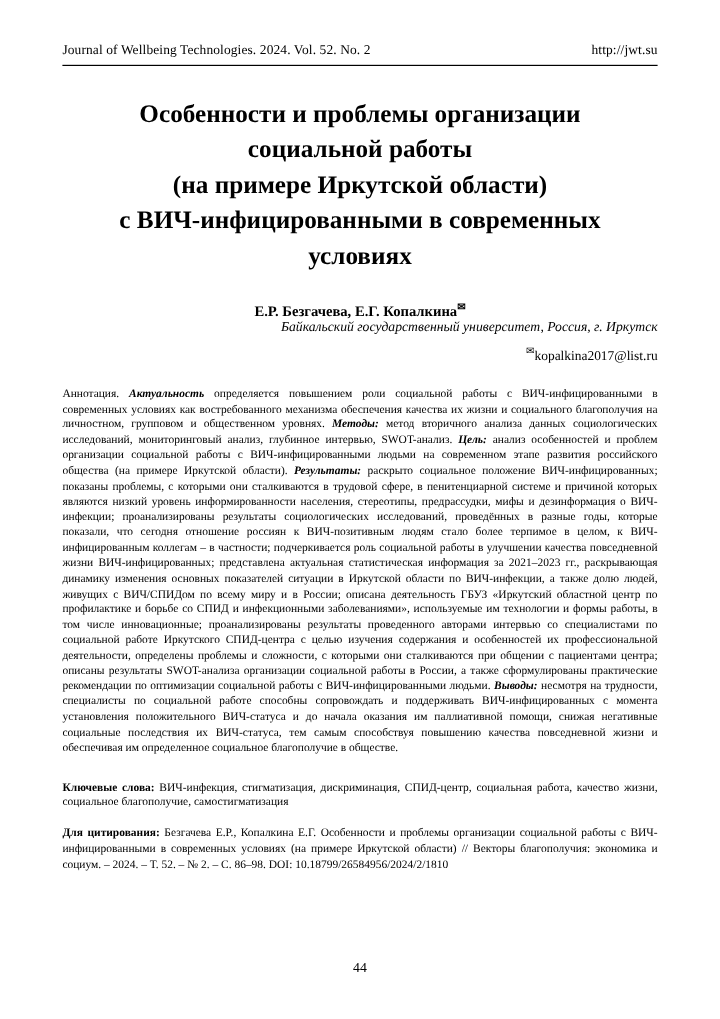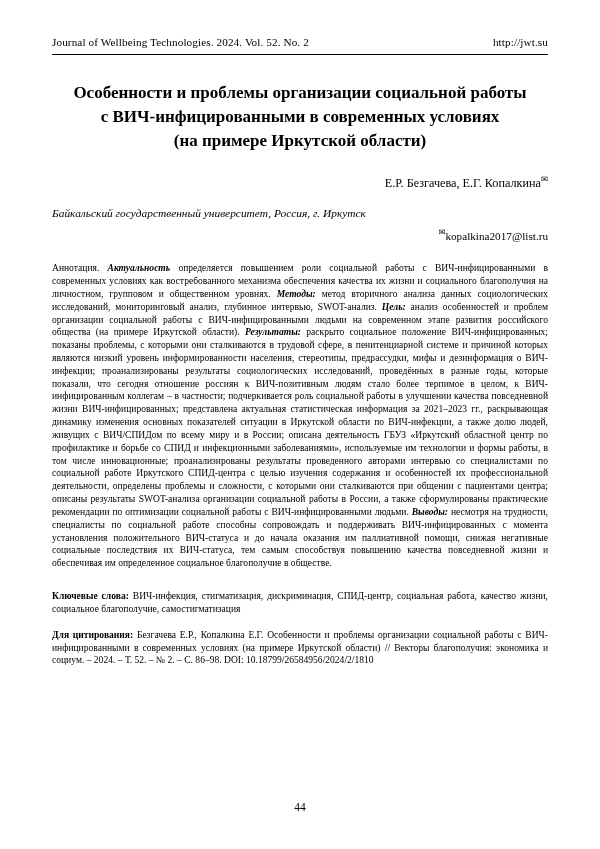--- a/index.html
+++ b/index.html
@@ -36,32 +36,32 @@
   }
   .meta {
     font-size: 10.2px;
     line-height: 1.42;
     margin-bottom: 26px;
   }
   .meta div { white-space: nowrap; }
   .title {
     text-align: center;
     font-weight: bold;
-    font-size: 17px;
+    font-size: 21px;
     line-height: 1.40;
     margin: 0 6px 22px 6px;
   }
   .authors {
-    text-align: right;
-    font-weight: normal;
+    text-align: center;
+    font-weight: bold;
     font-size: 12.2px;
-    margin-bottom: 16px;
+    margin-bottom: 0;
   }
   .affiliation {
-    text-align: left;
+    text-align: right;
     font-style: italic;
     font-size: 11.4px;
     margin-bottom: 8px;
   }
   .email {
     text-align: right;
     font-size: 11.2px;
     margin-bottom: 20px;
   }
   .env {
@@ -105,22 +105,22 @@
 
   <div class="running-head">
     <span>Journal of Wellbeing Technologies. 2024. Vol. 52. No. 2</span>
     <span>http://jwt.su</span>
   </div>
   <div class="rule"></div>
 
 
   <div class="title">
     <div>Особенности и проблемы организации социальной работы</div>
+    <div>(на примере Иркутской области)</div>
     <div>с ВИЧ-инфицированными в современных условиях</div>
-    <div>(на примере Иркутской области)</div>
   </div>
 
   <div class="authors"><span>Е.Р. Безгачева, Е.Г. Копалкина</span><span class="env">✉</span></div>
 
   <div class="affiliation">Байкальский государственный университет, Россия, г. Иркутск</div>
 
   <div class="email"><span class="env">✉</span><span>kopalkina2017@list.ru</span></div>
 
   <div class="abstract"><b>Аннотация.</b> <span class="bi">Актуальность</span><span> определяется повышением роли социальной работы с ВИЧ-инфицированными в современных условиях как востребованного механизма обеспечения качества их жизни и социального благополучия на личностном, групповом и общественном уровнях. </span><span class="bi">Методы:</span><span> метод вторичного анализа данных социологических исследований, мониторинговый анализ, глубинное интервью, SWOT-анализ. </span><span class="bi">Цель:</span><span> анализ особенностей и проблем организации социальной работы с ВИЧ-инфицированными людьми на современном этапе развития российского общества (на примере Иркутской области). </span><span class="bi">Результаты:</span><span> раскрыто социальное положение ВИЧ-инфицированных; показаны проблемы, с которыми они сталкиваются в трудовой сфере, в пенитенциарной системе и причиной которых являются низкий уровень информированности населения, стереотипы, предрассудки, мифы и дезинформация о ВИЧ-инфекции; проанализированы результаты социологических исследований, проведённых в разные годы, которые показали, что сегодня отношение россиян к ВИЧ-позитивным людям стало более терпимое в целом, к ВИЧ-инфицированным коллегам – в частности; подчеркивается роль социальной работы в улучшении качества повседневной жизни ВИЧ-инфицированных; представлена актуальная статистическая информация за 2021–2023 гг., раскрывающая динамику изменения основных показателей ситуации в Иркутской области по ВИЧ-инфекции, а также долю людей, живущих с ВИЧ/СПИДом по всему миру и в России; описана деятельность ГБУЗ «Иркутский областной центр по профилактике и борьбе со СПИД и инфекционными заболеваниями», используемые им технологии и формы работы, в том числе инновационные; проанализированы результаты проведенного авторами интервью со специалистами по социальной работе Иркутского СПИД-центра с целью изучения содержания и особенностей их профессиональной деятельности, определены проблемы и сложности, с которыми они сталкиваются при общении с пациентами центра; описаны результаты SWOT-анализа организации социальной работы в России, а также сформулированы практические рекомендации по оптимизации социальной работы с ВИЧ-инфицированными людьми. </span><span class="bi">Выводы:</span><span> несмотря на трудности, специалисты по социальной работе способны сопровождать и поддерживать ВИЧ-инфицированных с момента установления положительного ВИЧ-статуса и до начала оказания им паллиативной помощи, снижая негативные социальные последствия их ВИЧ-статуса, тем самым способствуя повышению качества повседневной жизни и обеспечивая им определенное социальное благополучие в обществе.</span></div>
 

